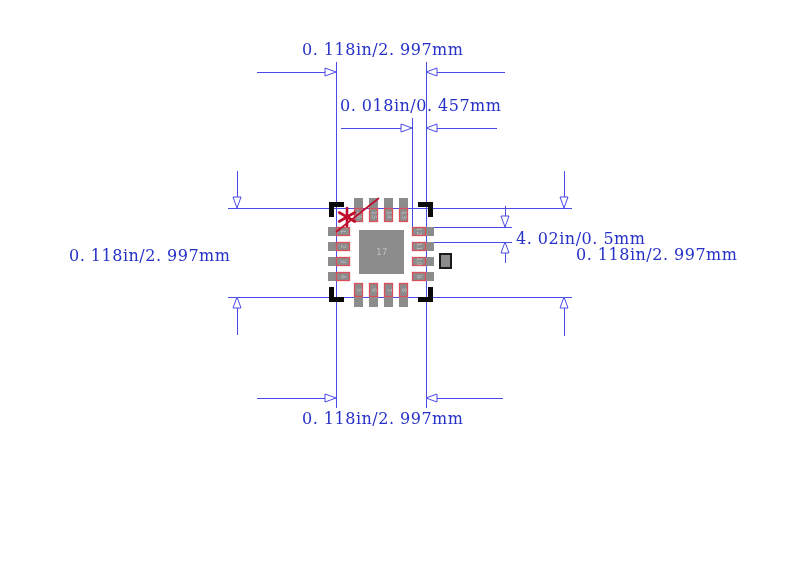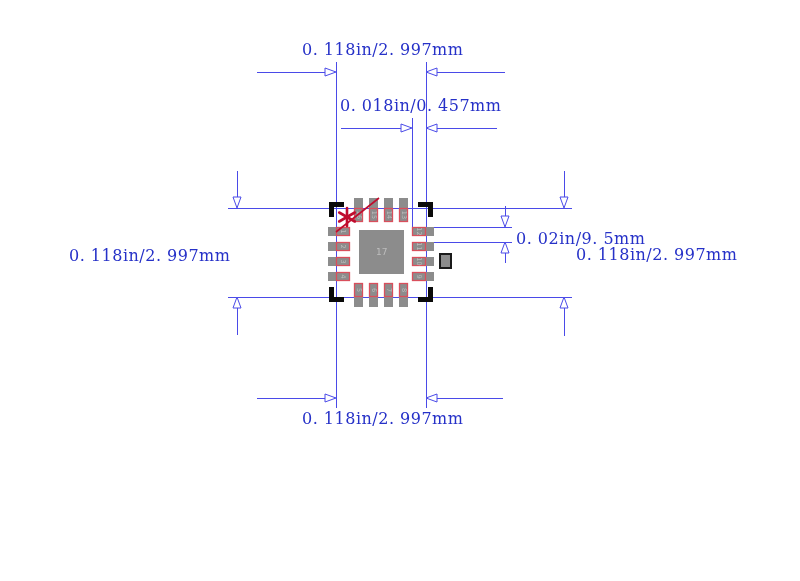--- a/index.html
+++ b/index.html
@@ -164,18 +164,18 @@
         <line x1="347" y1="208" x2="347" y2="226"></line>
         <line x1="339.2" y1="212.5" x2="354.8" y2="221.5"></line>
         <line x1="339.2" y1="221.5" x2="354.8" y2="212.5"></line>
       </g>
     </g>
   </svg>
 
   <div class="dim-label" style="left:302px;top:40px;">0. 118in/2. 997mm</div>
   <div class="dim-label" style="left:340px;top:96px;text-align:center;">0. 018in/0. 457mm</div>
   <div class="dim-label" style="left:69px;top:246px;">0. 118in/2. 997mm</div>
-  <div class="dim-label" style="left:516px;top:229px;">0. 02in/9. 5mm</div>
+  <div class="dim-label" style="left:516px;top:229px;">4. 02in/0. 5mm</div>
   <div class="dim-label" style="left:576px;top:245px;">0. 118in/2. 997mm</div>
   <div class="dim-label" style="left:302px;top:409px;">0. 118in/2. 997mm</div>
 
   <div class="center-pad-label" style="left:376px;top:247px;text-align:center;">17</div>
 </div>
 
 </body></html>

